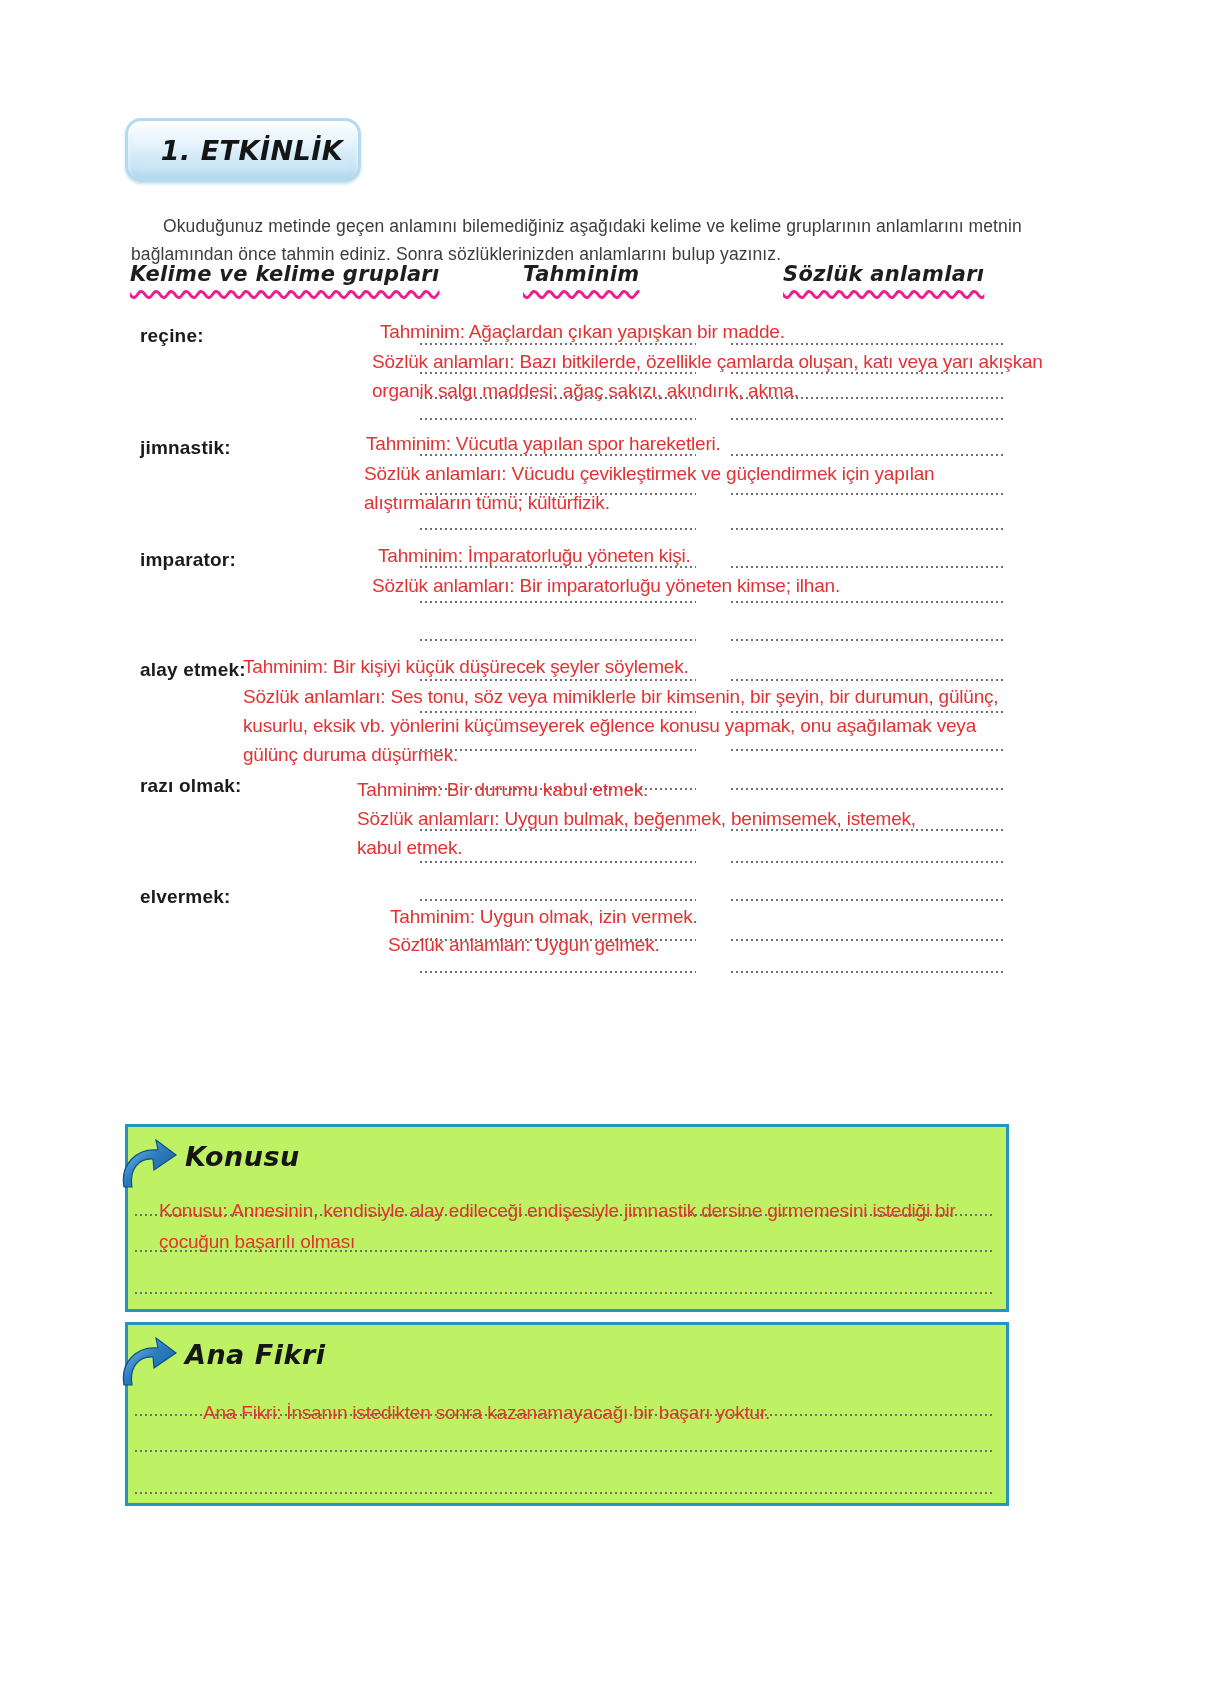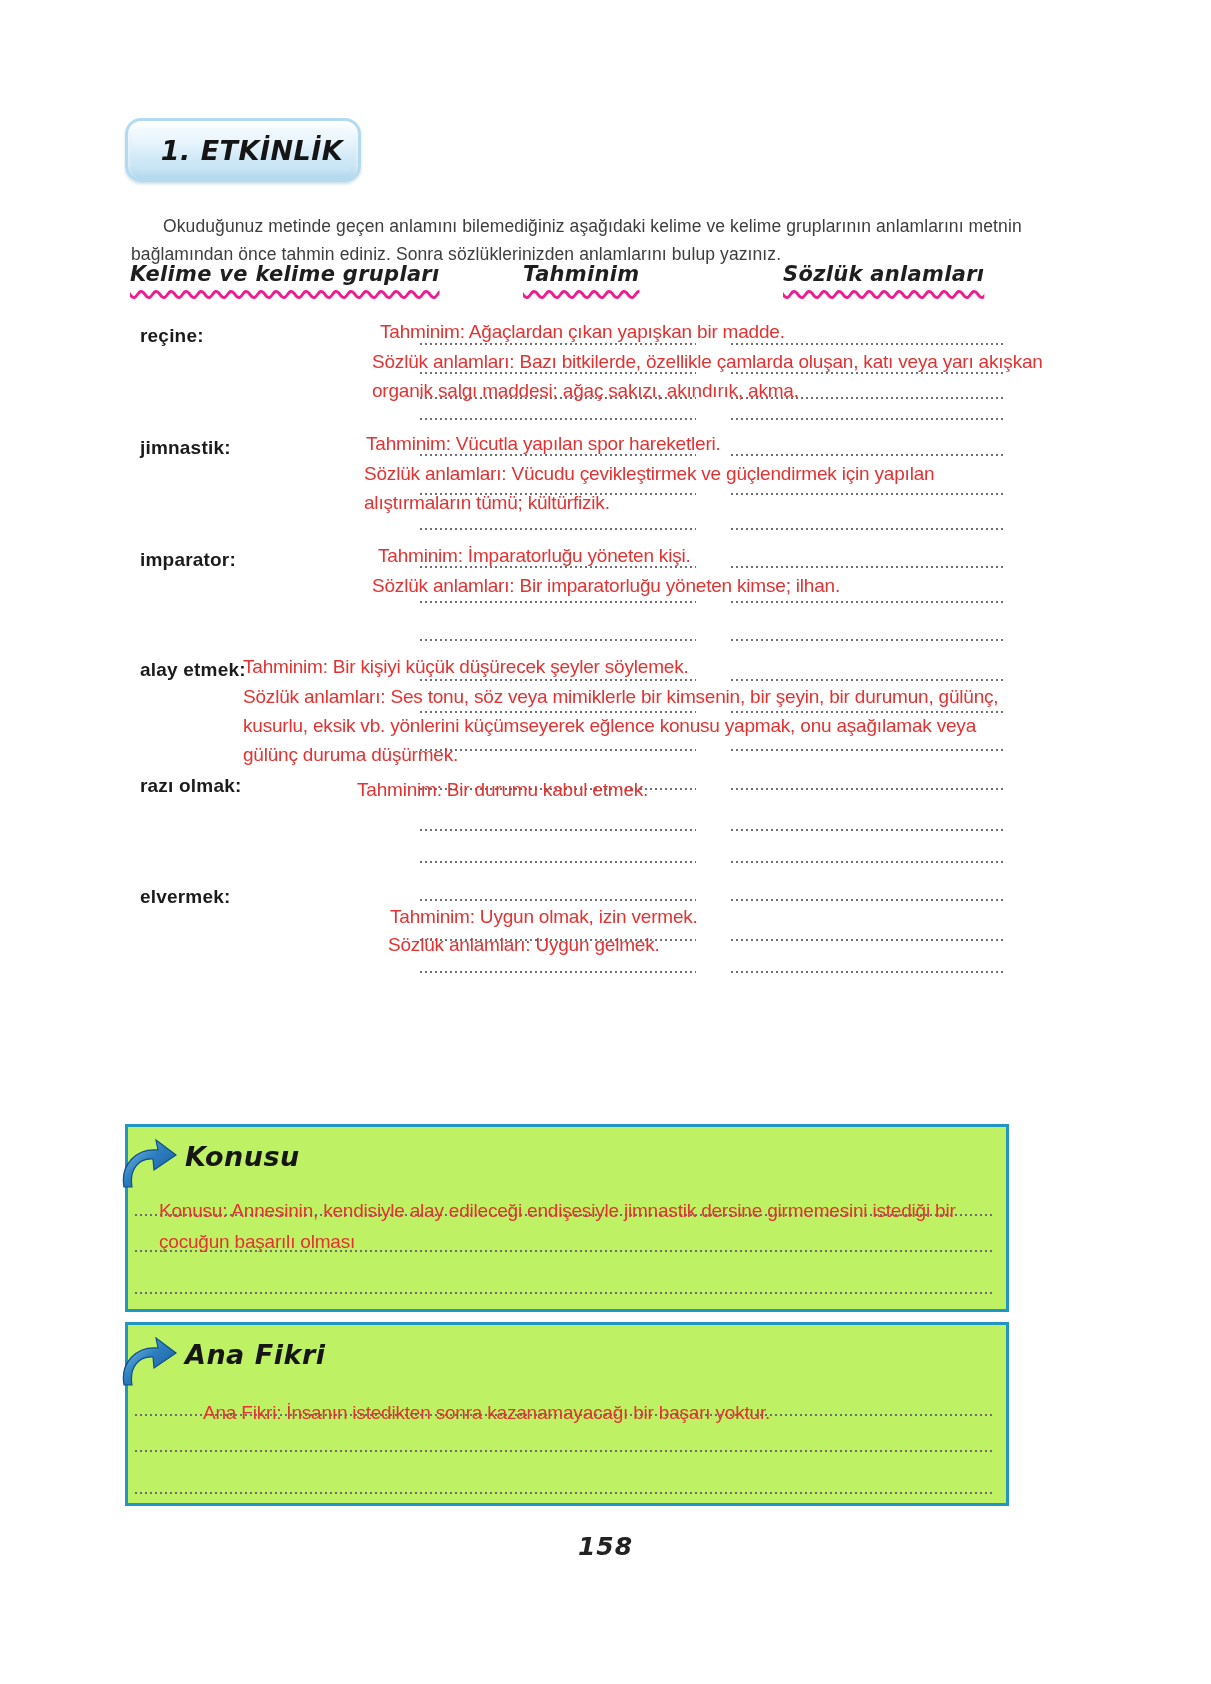--- a/index.html
+++ b/index.html
@@ -83,20 +83,21 @@
   <div class="word" style="left:140px;top:549px">imparator:</div>
   <div class="red" style="left:378px;top:541px">Tahminim: İmparatorluğu yöneten kişi.</div>
   <div class="red" style="left:372px;top:571px;width:660px">Sözlük anlamları: Bir imparatorluğu yöneten kimse; ilhan.</div>
 
   <div class="word" style="left:140px;top:659px">alay etmek:</div>
   <div class="red" style="left:243px;top:652px">Tahminim: Bir kişiyi küçük düşürecek şeyler söylemek.</div>
   <div class="red" style="left:243px;top:682px;width:756px">Sözlük anlamları: Ses tonu, söz veya mimiklerle bir kimsenin, bir şeyin, bir durumun, gülünç, kusurlu, eksik vb. yönlerini küçümseyerek eğlence konusu yapmak, onu aşağılamak veya gülünç duruma düşürmek.</div>
 
   <div class="word" style="left:140px;top:775px">razı olmak:</div>
   <div class="red" style="left:357px;top:775px">Tahminim: Bir durumu kabul etmek.</div>
+  <div class="red" style="left:357px;top:804px;width:580px">Sözlük anlamları: Uygun bulmak, beğenmek, benimsemek, istemek, kabul etmek.</div>
 
   <div class="word" style="left:140px;top:886px">elvermek:</div>
   <div class="red" style="left:390px;top:902px">Tahminim: Uygun olmak, izin vermek.</div>
   <div class="red" style="left:388px;top:930px">Sözlük anlamları: Uygun gelmek.</div>
 
 
 
   <div class="answerbox" style="left:125px;top:1124px;width:878px;height:182px">
     <span class="arrowicon" style="left:-8px;top:12px">
       <svg width="58" height="50" viewBox="0 0 58 50">
@@ -130,21 +131,20 @@
         <path d="M4 48 C0 26 16 9 38 11 L36 1 L56 16 L34 31 L33 20 C19 19 9 30 12 48 Z" fill="url(#ag2)" stroke="#0e4f86" stroke-width="1.2"></path>
       </svg>
     </span>
     <div class="boxtitle" style="left:57px;top:14px">Ana Fikri</div>
     <div class="boxanswer" style="left:75px;top:72px;width:760px">Ana Fikri: İnsanın istedikten sonra kazanamayacağı bir başarı yoktur.</div>
     <div class="dotline" style="left:7px;top:88px;width:858px"></div>
     <div class="dotline" style="left:7px;top:124px;width:858px"></div>
     <div class="dotline" style="left:7px;top:166px;width:858px"></div>
   </div>
 
-  <div class="pagenum">158</div>
 <div class="dotline" style="left: 420px; top: 342px; width: 276px;"></div>
     <div class="dotline" style="left: 731px; top: 342px; width: 274px;"></div>
     <div class="dotline" style="left: 420px; top: 371px; width: 276px;"></div>
     <div class="dotline" style="left: 731px; top: 371px; width: 274px;"></div>
     <div class="dotline" style="left: 420px; top: 396px; width: 276px;"></div>
     <div class="dotline" style="left: 731px; top: 396px; width: 274px;"></div>
     <div class="dotline" style="left: 420px; top: 417px; width: 276px;"></div>
     <div class="dotline" style="left: 731px; top: 417px; width: 274px;"></div>
     <div class="dotline" style="left: 420px; top: 453px; width: 276px;"></div>
     <div class="dotline" style="left: 731px; top: 453px; width: 274px;"></div>

